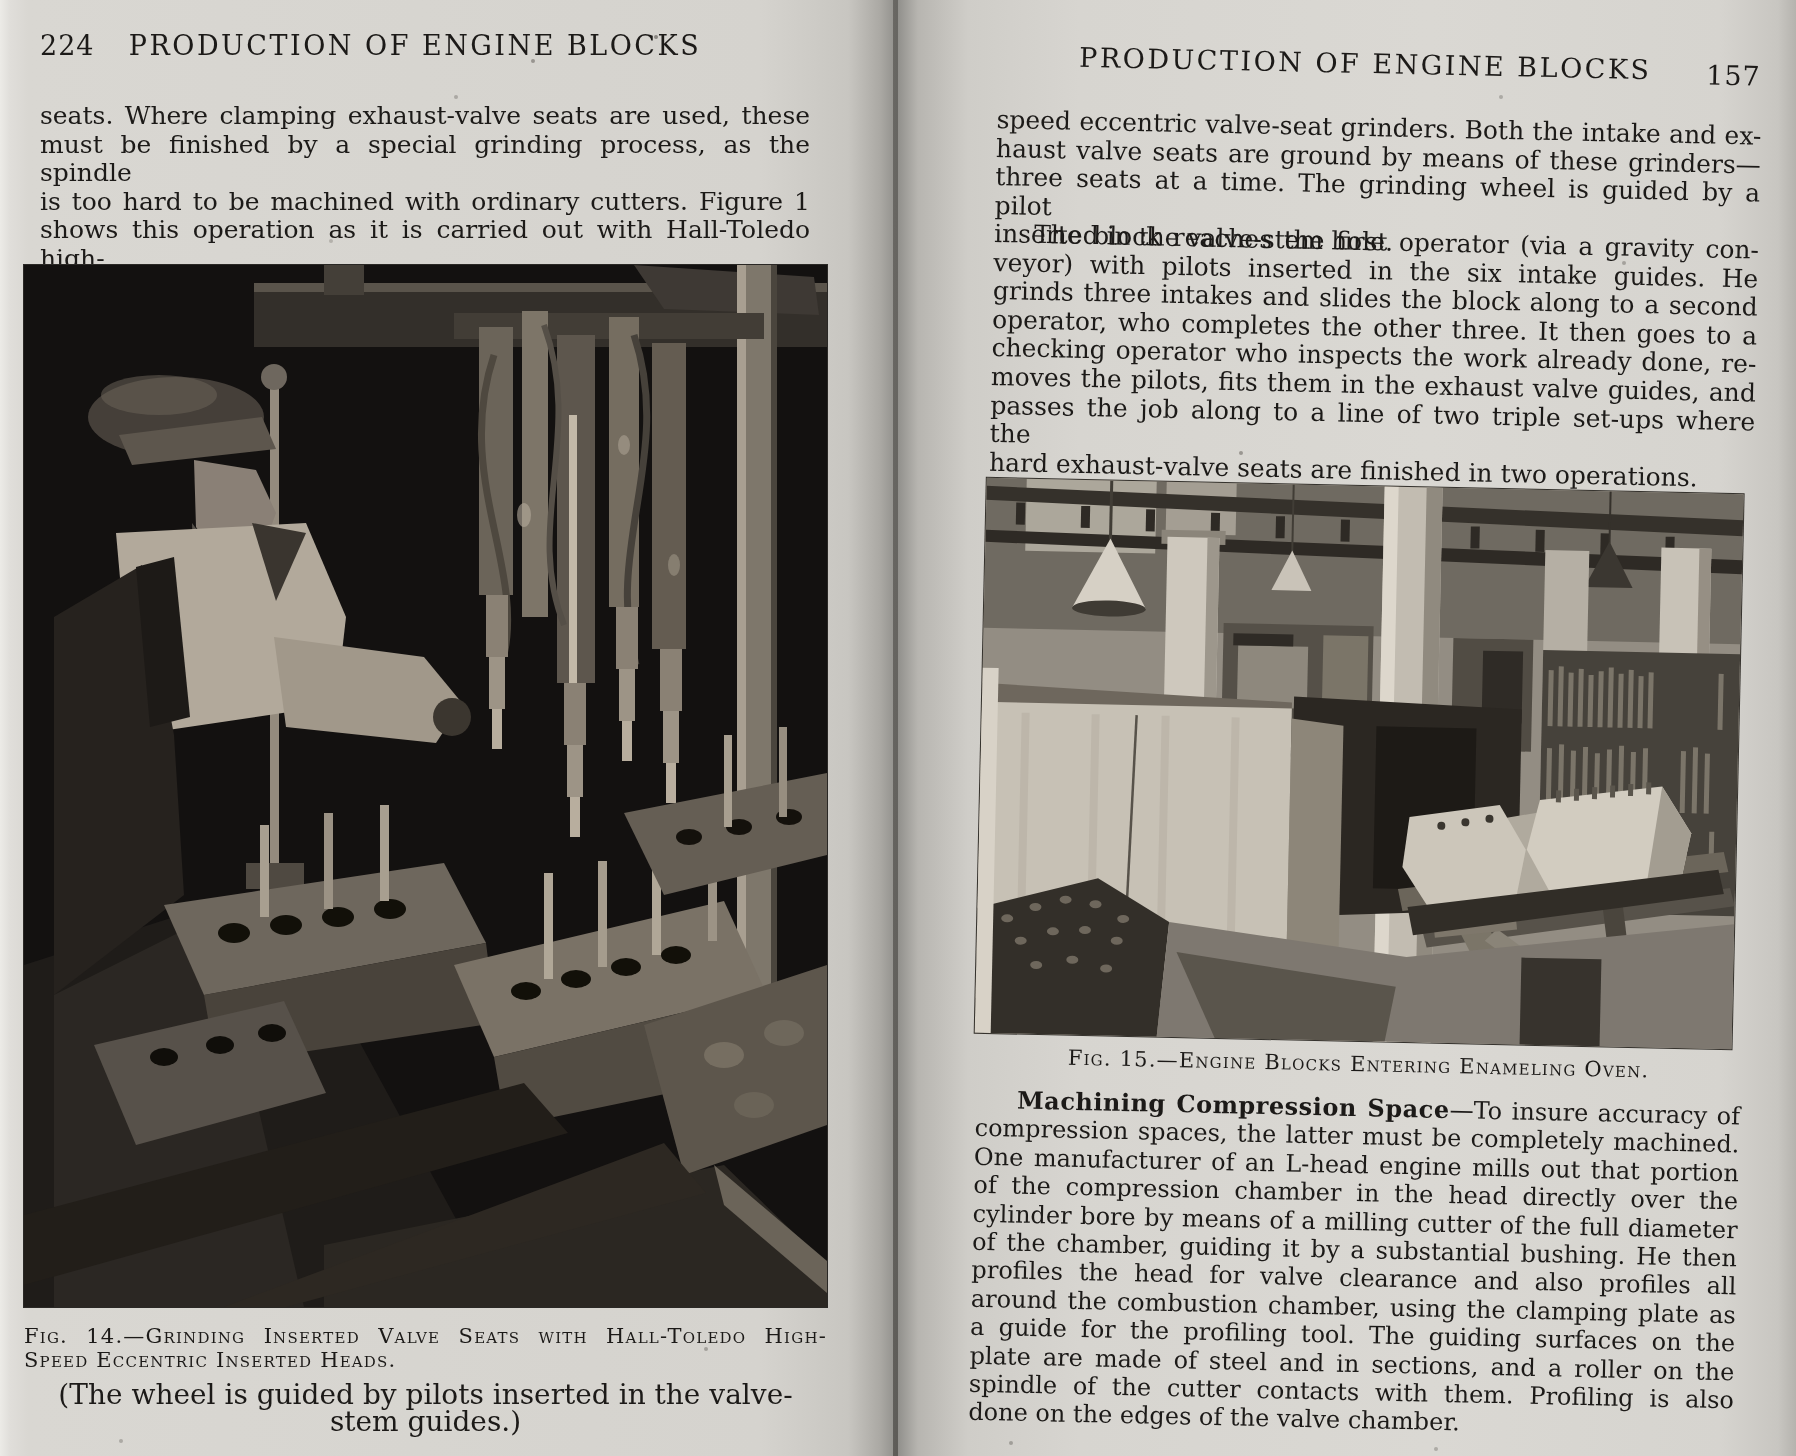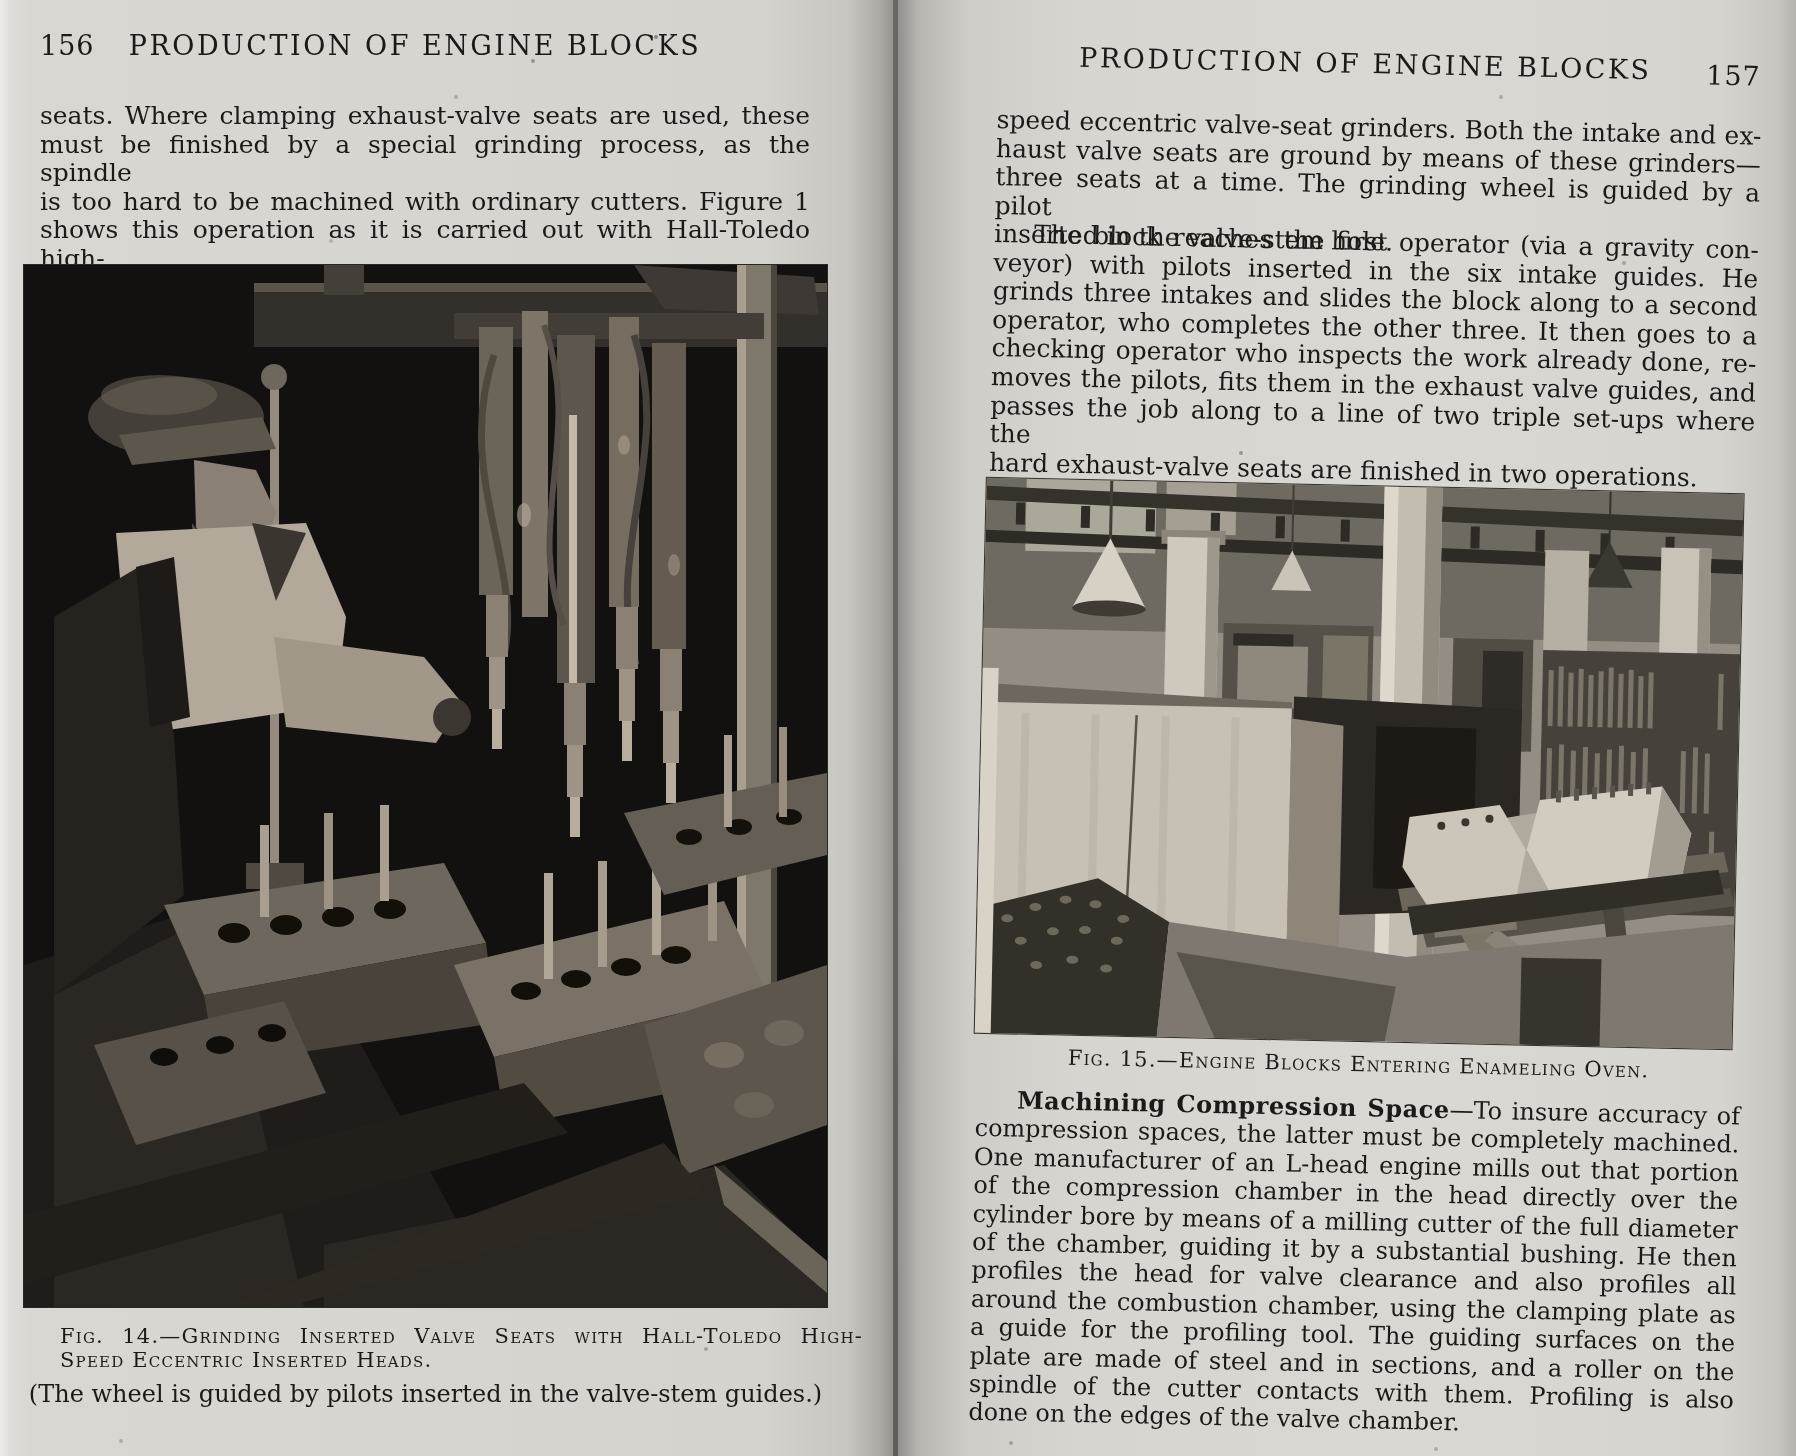--- a/index.html
+++ b/index.html
@@ -34,22 +34,22 @@
 
   
   .lp{position:absolute;left:0;top:0;width:850px;height:1456px;}
   .lp-header{position:absolute;left:40px;top:30px;width:770px;height:36px;font-size:27px;letter-spacing:1px;}
   .lp-pageno{position:absolute;left:0;top:0;}
   .lp-title{position:absolute;left:60px;right:80px;top:0;text-align:center;letter-spacing:2.5px;white-space:nowrap;}
   .lp-body{position:absolute;left:40px;top:102px;width:770px;font-size:25px;line-height:28.6px;}
   .photo14{position:absolute;left:24px;top:265px;width:803px;height:1042px;background:#141210;box-shadow:0 0 0 1px #2a2825;}
   .photo14 svg{display:block;width:100%;height:100%;}
   .lp-cap{position:absolute;left:24px;top:1325px;width:803px;text-align:center;
-    font-variant-caps:small-caps;font-size:21px;line-height:23.5px;letter-spacing:1.2px;margin-left:36px;}
-  .lp-note{position:absolute;left:24px;top:1381px;width:803px;text-align:center;font-size:24px;line-height:27px;}
+    font-variant-caps:small-caps;font-size:21px;line-height:23.5px;letter-spacing:1.2px;}
+  .lp-note{position:absolute;left:24px;top:1381px;width:803px;text-align:center;font-size:28px;line-height:27px;}
 
   
   .rp{position:absolute;left:956px;top:0;width:840px;height:1456px;transform:rotate(1.25deg);transform-origin:44px 56px;}
   .rp-header{position:absolute;left:42px;top:40px;width:765px;height:36px;font-size:27px;letter-spacing:1px;}
   .rp-title{position:absolute;left:80px;right:110px;top:0;text-align:center;letter-spacing:2.5px;white-space:nowrap;}
   .rp-pageno{position:absolute;right:2px;top:4px;}
   .rp-para1{position:absolute;left:42px;top:106px;width:765px;font-size:25px;line-height:28.6px;}
   .rp-para2{position:absolute;left:42px;top:220px;width:765px;font-size:25px;line-height:28.6px;}
   .photo15{position:absolute;left:40px;top:478px;width:757px;height:555px;background:#938d83;box-shadow:0 0 0 1px #35322d;}
   .photo15 svg{display:block;width:100%;height:100%;}
@@ -68,21 +68,21 @@
 </head>
 <body>
 
 <div class="scan-bg"></div>
 <div class="gutter-dark-line"></div>
 <div class="speckles"></div>
 
 <div class="lp">
 
   <div class="lp-header">
-    <span class="lp-pageno">156</span>
+    <span class="lp-pageno">224</span>
     <span class="lp-title">PRODUCTION OF ENGINE BLOCKS</span>
   </div>
 
   <div class="lp-body cont">
       <div class="pline">seats. Where clamping exhaust-valve seats are used, these</div>
       <div class="pline">must be finished by a special grinding process, as the spindle</div>
       <div class="pline">is too hard to be machined with ordinary cutters. Figure 1</div>
       <div class="pline lastline">shows this operation as it is carried out with Hall-Toledo high-</div>
     </div>
 

